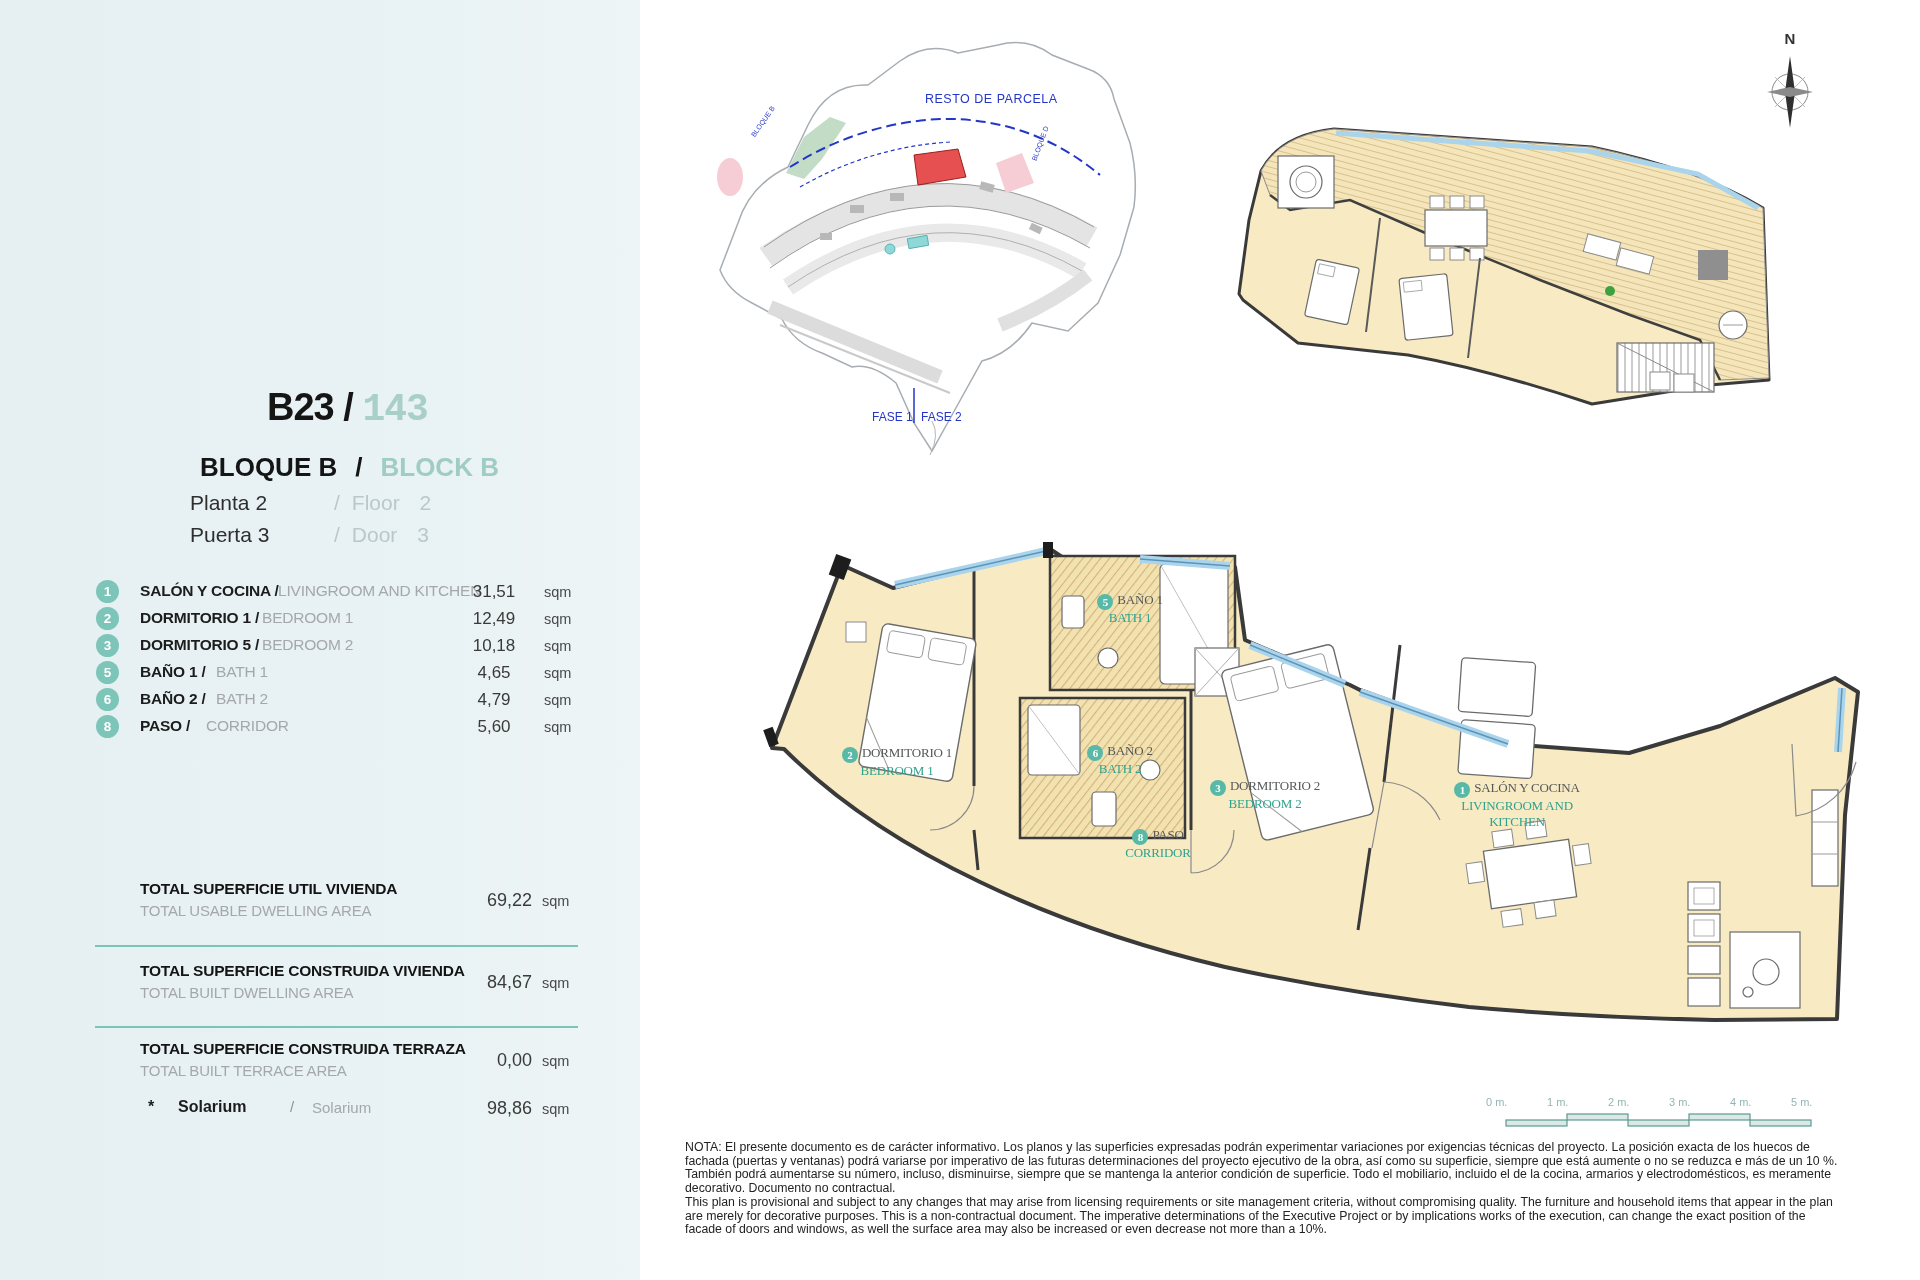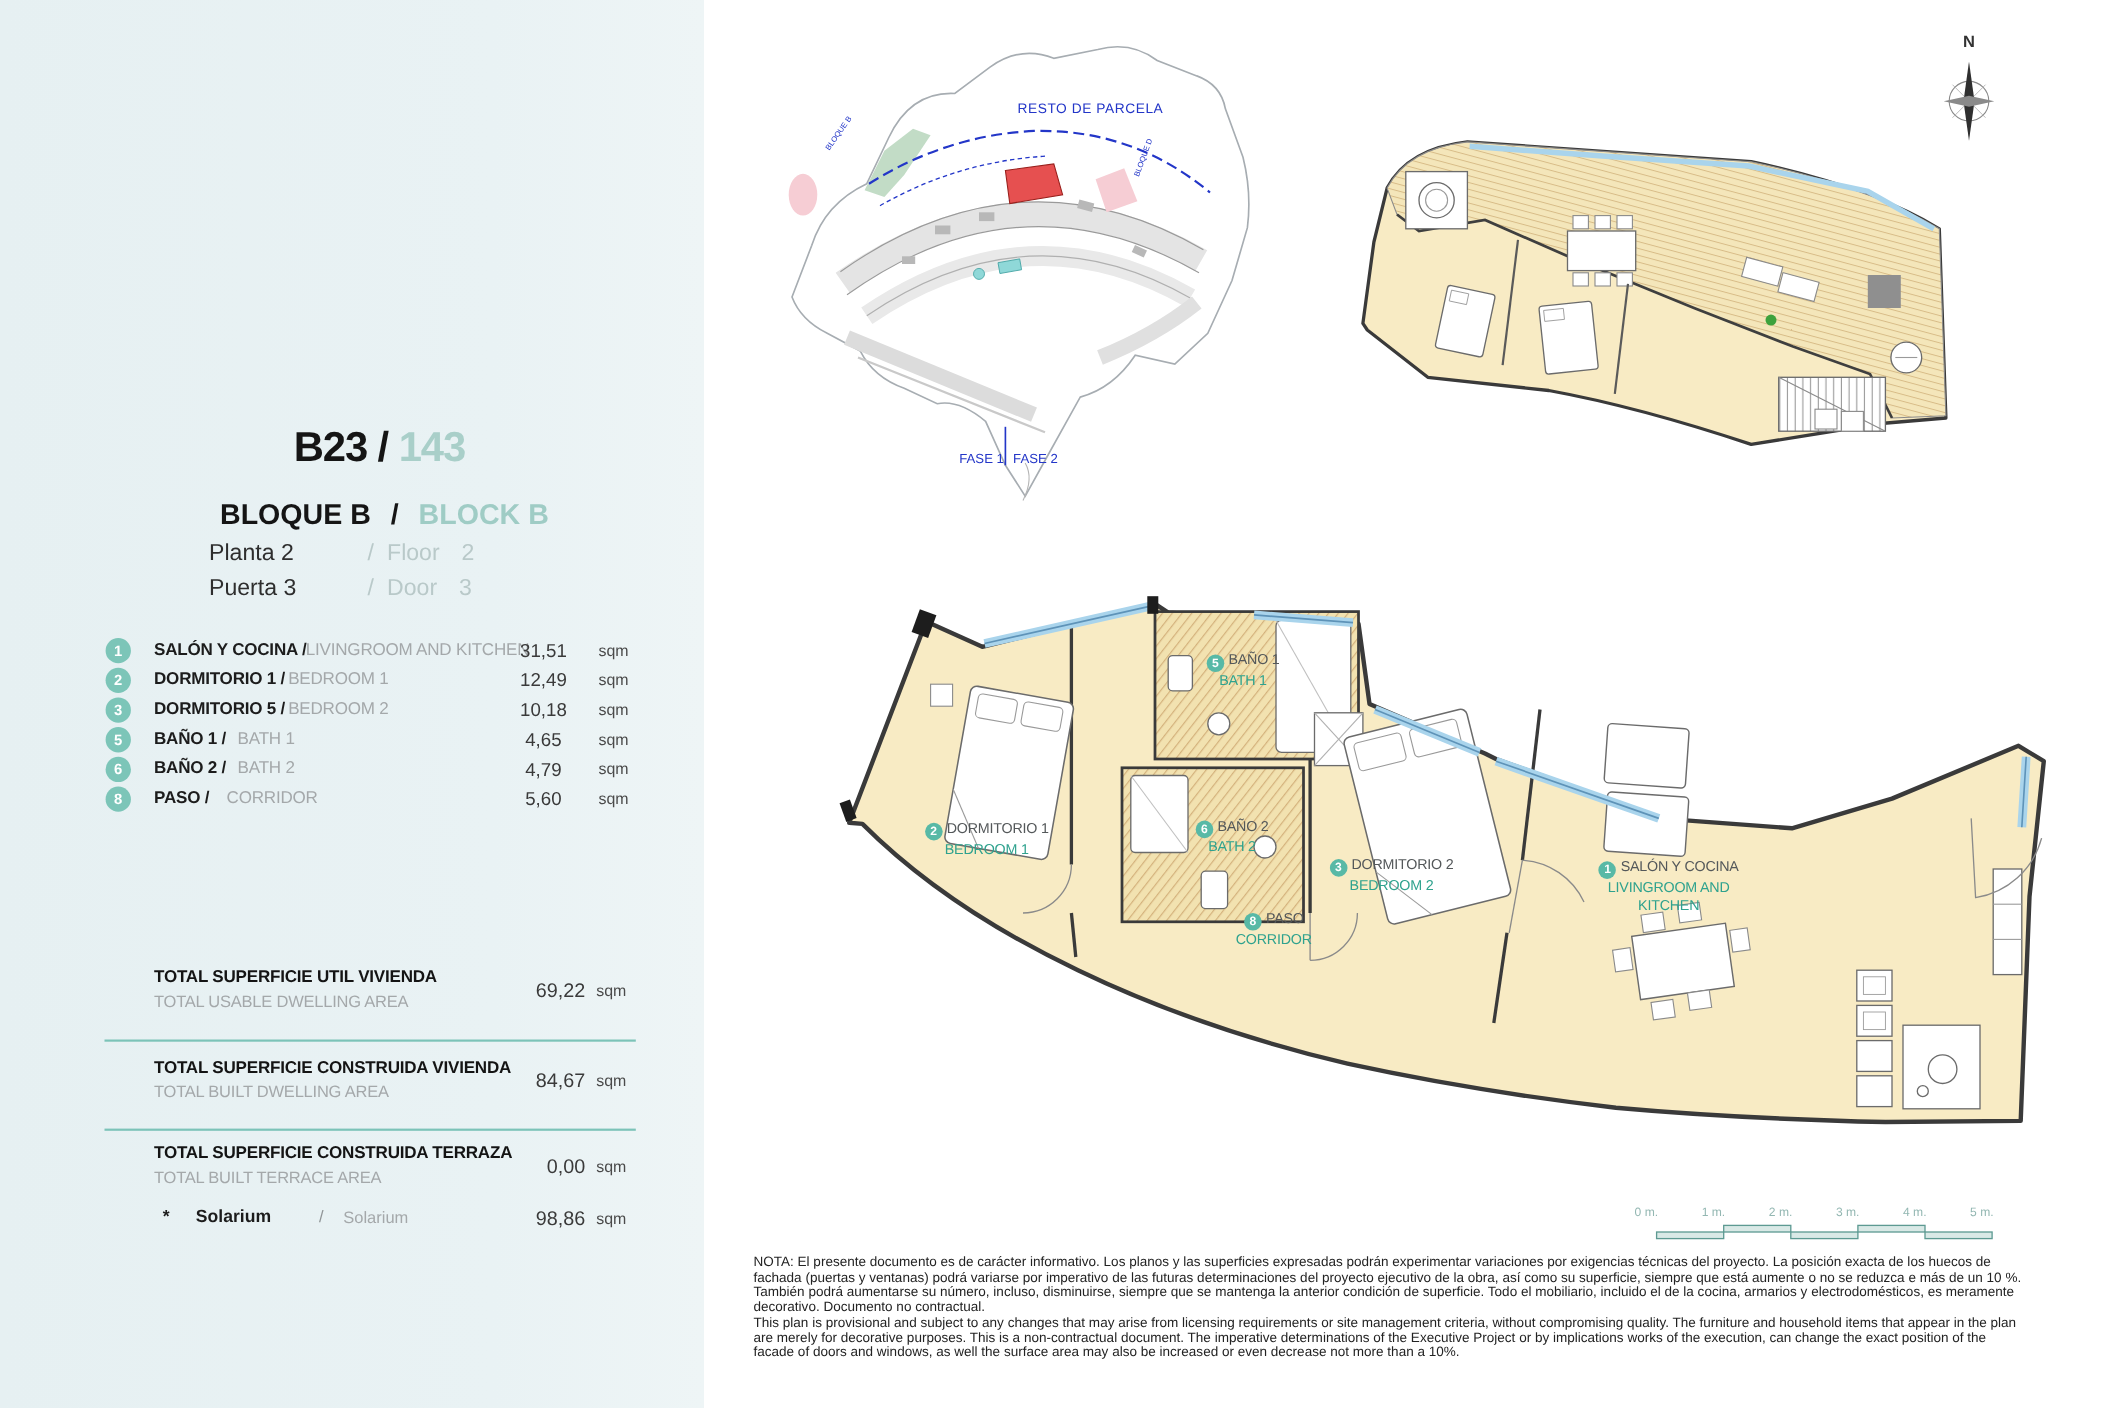--- a/index.html
+++ b/index.html
@@ -4,21 +4,21 @@
 <style>
   html,body{margin:0;padding:0;background:#ffffff;}
   #page{position:relative;width:1920px;height:1280px;background:#ffffff;overflow:hidden;
         font-family:"Liberation Sans", sans-serif;}
   .abs{position:absolute;}
 
   
   .sidebar{left:0;top:0;width:640px;height:1280px;
            background:linear-gradient(90deg,#e6f0f2 0%,#e9f2f4 70%,#eef5f6 100%);}
   .unit-title{left:267px;top:386px;font-size:38px;font-weight:bold;letter-spacing:-1px;color:#151515;white-space:nowrap;}
-  .unit-title .lt{color:#a9cfc9;}
+  .unit-title .lt{color:#a9cfc9;font-family:Liberation Mono, monospace;}
   .block-line{left:200px;top:452px;font-size:26px;font-weight:bold;color:#151515;white-space:nowrap;}
   .block-line .sep{margin:0 18px;color:#151515;}
   .block-line .lt{color:#9fccc5;}
   .fd-line{left:190px;font-size:21px;color:#2e2e2e;white-space:nowrap;}
   .fd-line .es{display:inline-block;width:132px;text-align:left;}
   .fd-line .sep{margin:0 12px;color:#b9c9c9;}
   .fd-line .lt{color:#b9c9c9;word-spacing:14px;}
 
   .room-row{left:0;width:640px;height:26px;}
   .rnum{position:absolute;left:96px;top:0;width:23px;height:23px;border-radius:50%;
@@ -36,21 +36,21 @@
   .divider{left:95px;width:483px;height:2px;background:#7cc3b8;}
   .solrow{left:140px;top:1096px;width:480px;height:24px;}
   .solrow .star{position:absolute;left:8px;top:2px;font-size:16px;font-weight:bold;color:#1c1c1c;}
   .solrow .ses{position:absolute;left:38px;top:2px;font-size:16px;font-weight:bold;color:#1c1c1c;}
   .solrow .ssep{position:absolute;left:150px;top:2px;font-size:15px;color:#8f9496;}
   .solrow .sen{position:absolute;left:172px;top:3px;font-size:15px;color:#a4a8aa;}
   .solrow .tval{top:2px;}
   .solrow .tunit{top:5px;}
 
   
-  .plabel{text-align:center;font-size:13px;line-height:16px;color:#54585a;letter-spacing:-0.2px;}
+  .plabel{text-align:center;font-size:13px;line-height:16px;color:#54585a;letter-spacing:-0.2px;font-family:Liberation Serif, serif;}
   .plabel .en{color:#2fa28e;}
   .pnum{display:inline-block;width:16px;height:16px;border-radius:50%;background:#58b9a6;color:#fff;
         font-size:11px;font-weight:bold;line-height:16px;text-align:center;margin-right:4px;vertical-align:-2px;}
 
   
   .blue-label{color:#2336c8;white-space:nowrap;}
   .compass-n{left:1770px;top:30px;width:40px;text-align:center;font-size:15px;font-weight:bold;color:#333;}
   .scale-label{top:1096px;width:40px;text-align:left;font-size:11px;color:#93b7b2;white-space:nowrap;}
 
   .note{left:685px;top:1141px;width:1160px;font-size:12.3px;line-height:13.7px;color:#232323;}

